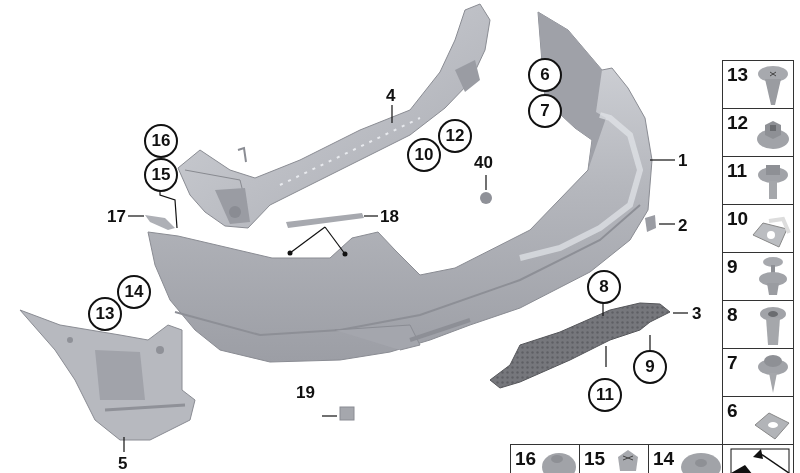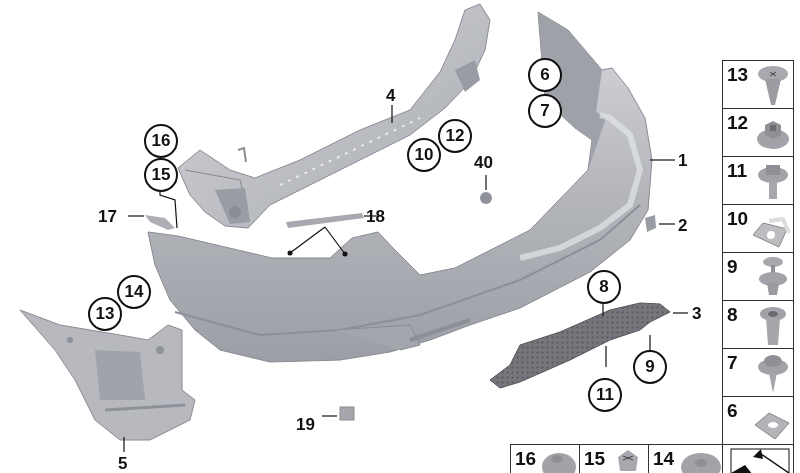--- a/index.html
+++ b/index.html
@@ -92,24 +92,24 @@
     </g>
     <circle cx="290" cy="253" r="2.5" fill="#111"></circle>
     <circle cx="345" cy="254" r="2.5" fill="#111"></circle>
   </svg>
 
   <div class="lbl" style="left:386px;top:87px">4</div>
   <div class="lbl" style="left:678px;top:152px">1</div>
   <div class="lbl" style="left:678px;top:217px">2</div>
   <div class="lbl" style="left:692px;top:305px">3</div>
   <div class="lbl" style="left:118px;top:455px">5</div>
-  <div class="lbl" style="left:98px;top:208px">17</div>
-  <div class="lbl" style="left:366px;top:208px">18</div>
+  <div class="lbl" style="left:107px;top:208px">17</div>
+  <div class="lbl" style="left:380px;top:208px">18</div>
   <div class="lbl" style="left:474px;top:154px">40</div>
-  <div class="lbl" style="left:296px;top:416px">19</div>
+  <div class="lbl" style="left:296px;top:384px">19</div>
 
   <div class="circ" style="left:528px;top:58px">6</div>
   <div class="circ" style="left:528px;top:94px">7</div>
   <div class="circ" style="left:407px;top:138px">10</div>
   <div class="circ" style="left:438px;top:119px">12</div>
   <div class="circ" style="left:144px;top:124px">16</div>
   <div class="circ" style="left:144px;top:158px">15</div>
   <div class="circ" style="left:88px;top:297px">13</div>
   <div class="circ" style="left:117px;top:275px">14</div>
   <div class="circ" style="left:587px;top:270px">8</div>

